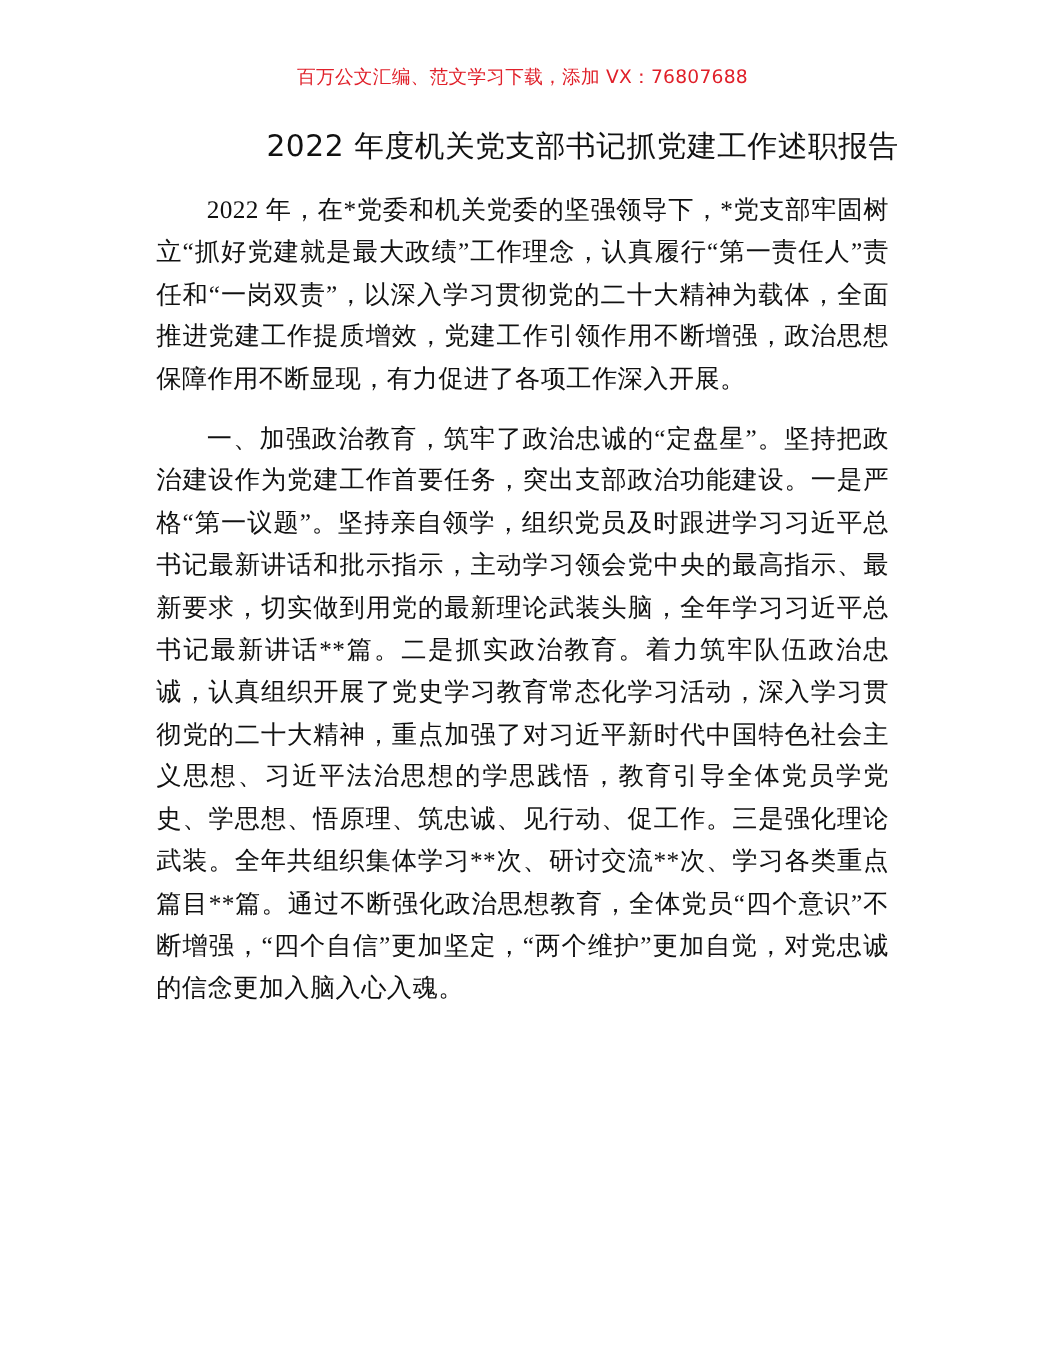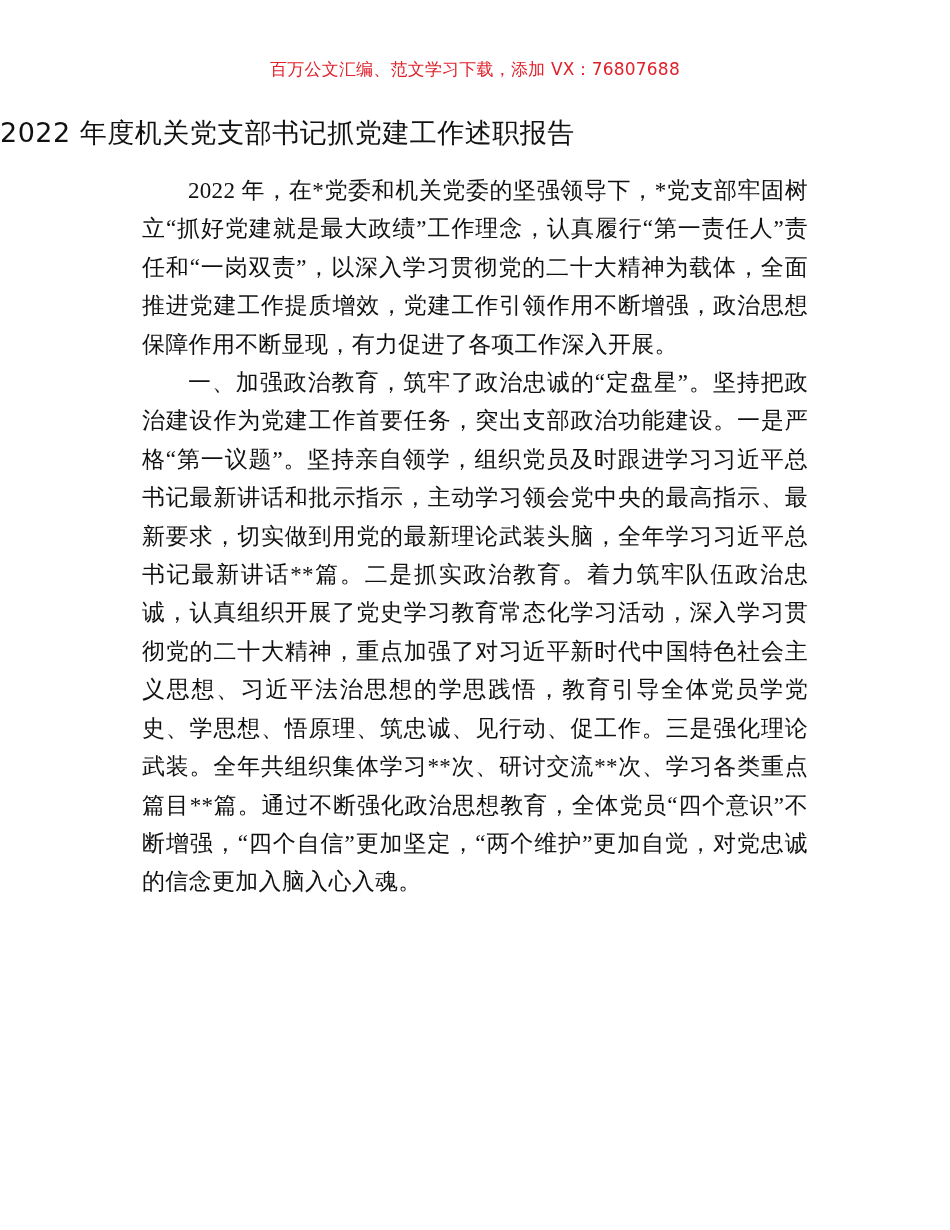--- a/index.html
+++ b/index.html
@@ -1,25 +1,25 @@
 <!DOCTYPE html>
 <html><head>
   <meta charset="utf-8">
   <style>
     html, body { margin: 0; padding: 0; background: #ffffff; }
     body { width: 950px; height: 1230px; position: relative; overflow: hidden;
            font-family: "DejaVu Sans", "Liberation Sans", sans-serif; color: #111111; }
     .header-note { position: absolute; top: 58px; left: 0; width: 950px; text-align: center;
                    font-size: 17px; color: #e0202a; letter-spacing: 0.2px; }
-    .title { position: absolute; top: 115px; left: 0; width: 817px; text-align: left;
+    .title { position: absolute; top: 115px; left: 0; width: 817px; text-align: right;
              font-size: 27px; color: #111; letter-spacing: 0.5px; }
     .body { position: absolute; top: 172px; left: 142px; width: 666px; }
     .para { margin: 0; font-size: 23px; line-height: 38.4px; text-align: justify;
             text-indent: 46px; letter-spacing: 0.3px; word-break: break-all; font-family: Liberation Serif, serif; }
-    .para + .para { }
+    .para + .para { margin-top: 16px; }
   </style>
 </head>
 <body>
 
 <div class="header-note">百万公文汇编、范文学习下载，添加 VX：76807688</div>
 
 <div class="title">2022 年度机关党支部书记抓党建工作述职报告</div>
 
 <div class="body">
   <p class="para">2022 年，在*党委和机关党委的坚强领导下，*党支部牢固树立“抓好党建就是最大政绩”工作理念，认真履行“第一责任人”责任和“一岗双责”，以深入学习贯彻党的二十大精神为载体，全面推进党建工作提质增效，党建工作引领作用不断增强，政治思想保障作用不断显现，有力促进了各项工作深入开展。</p>

